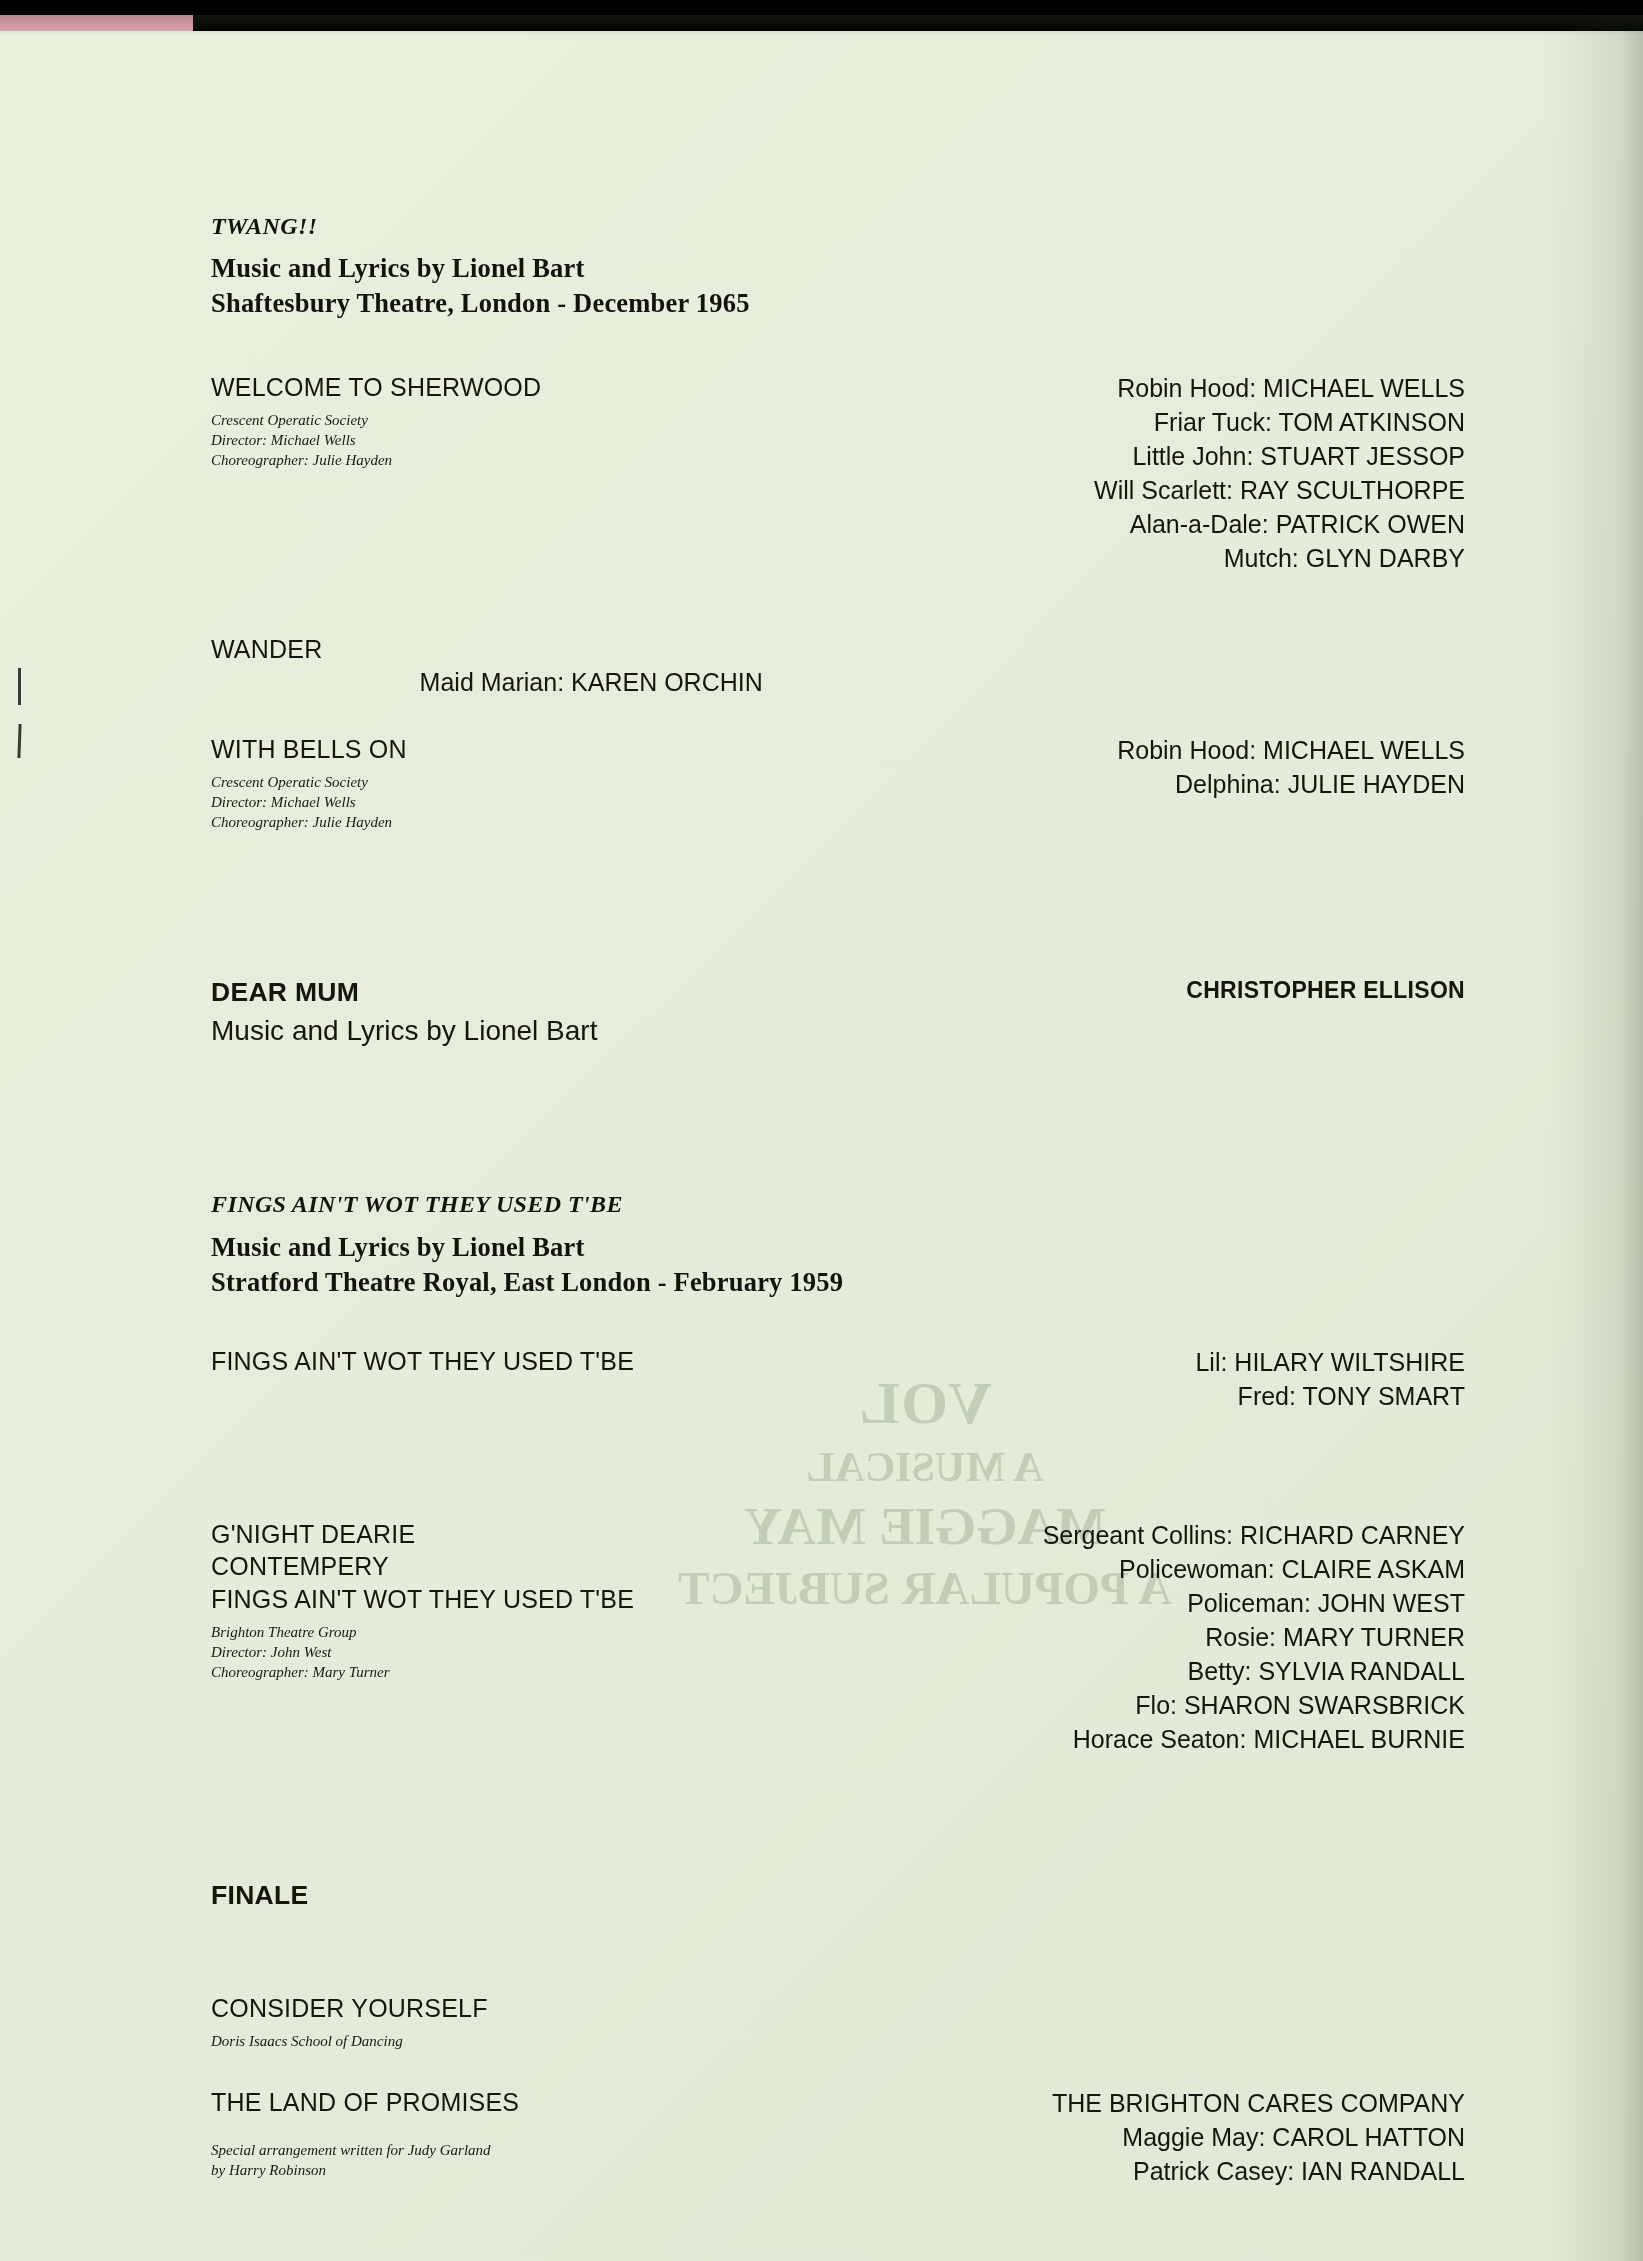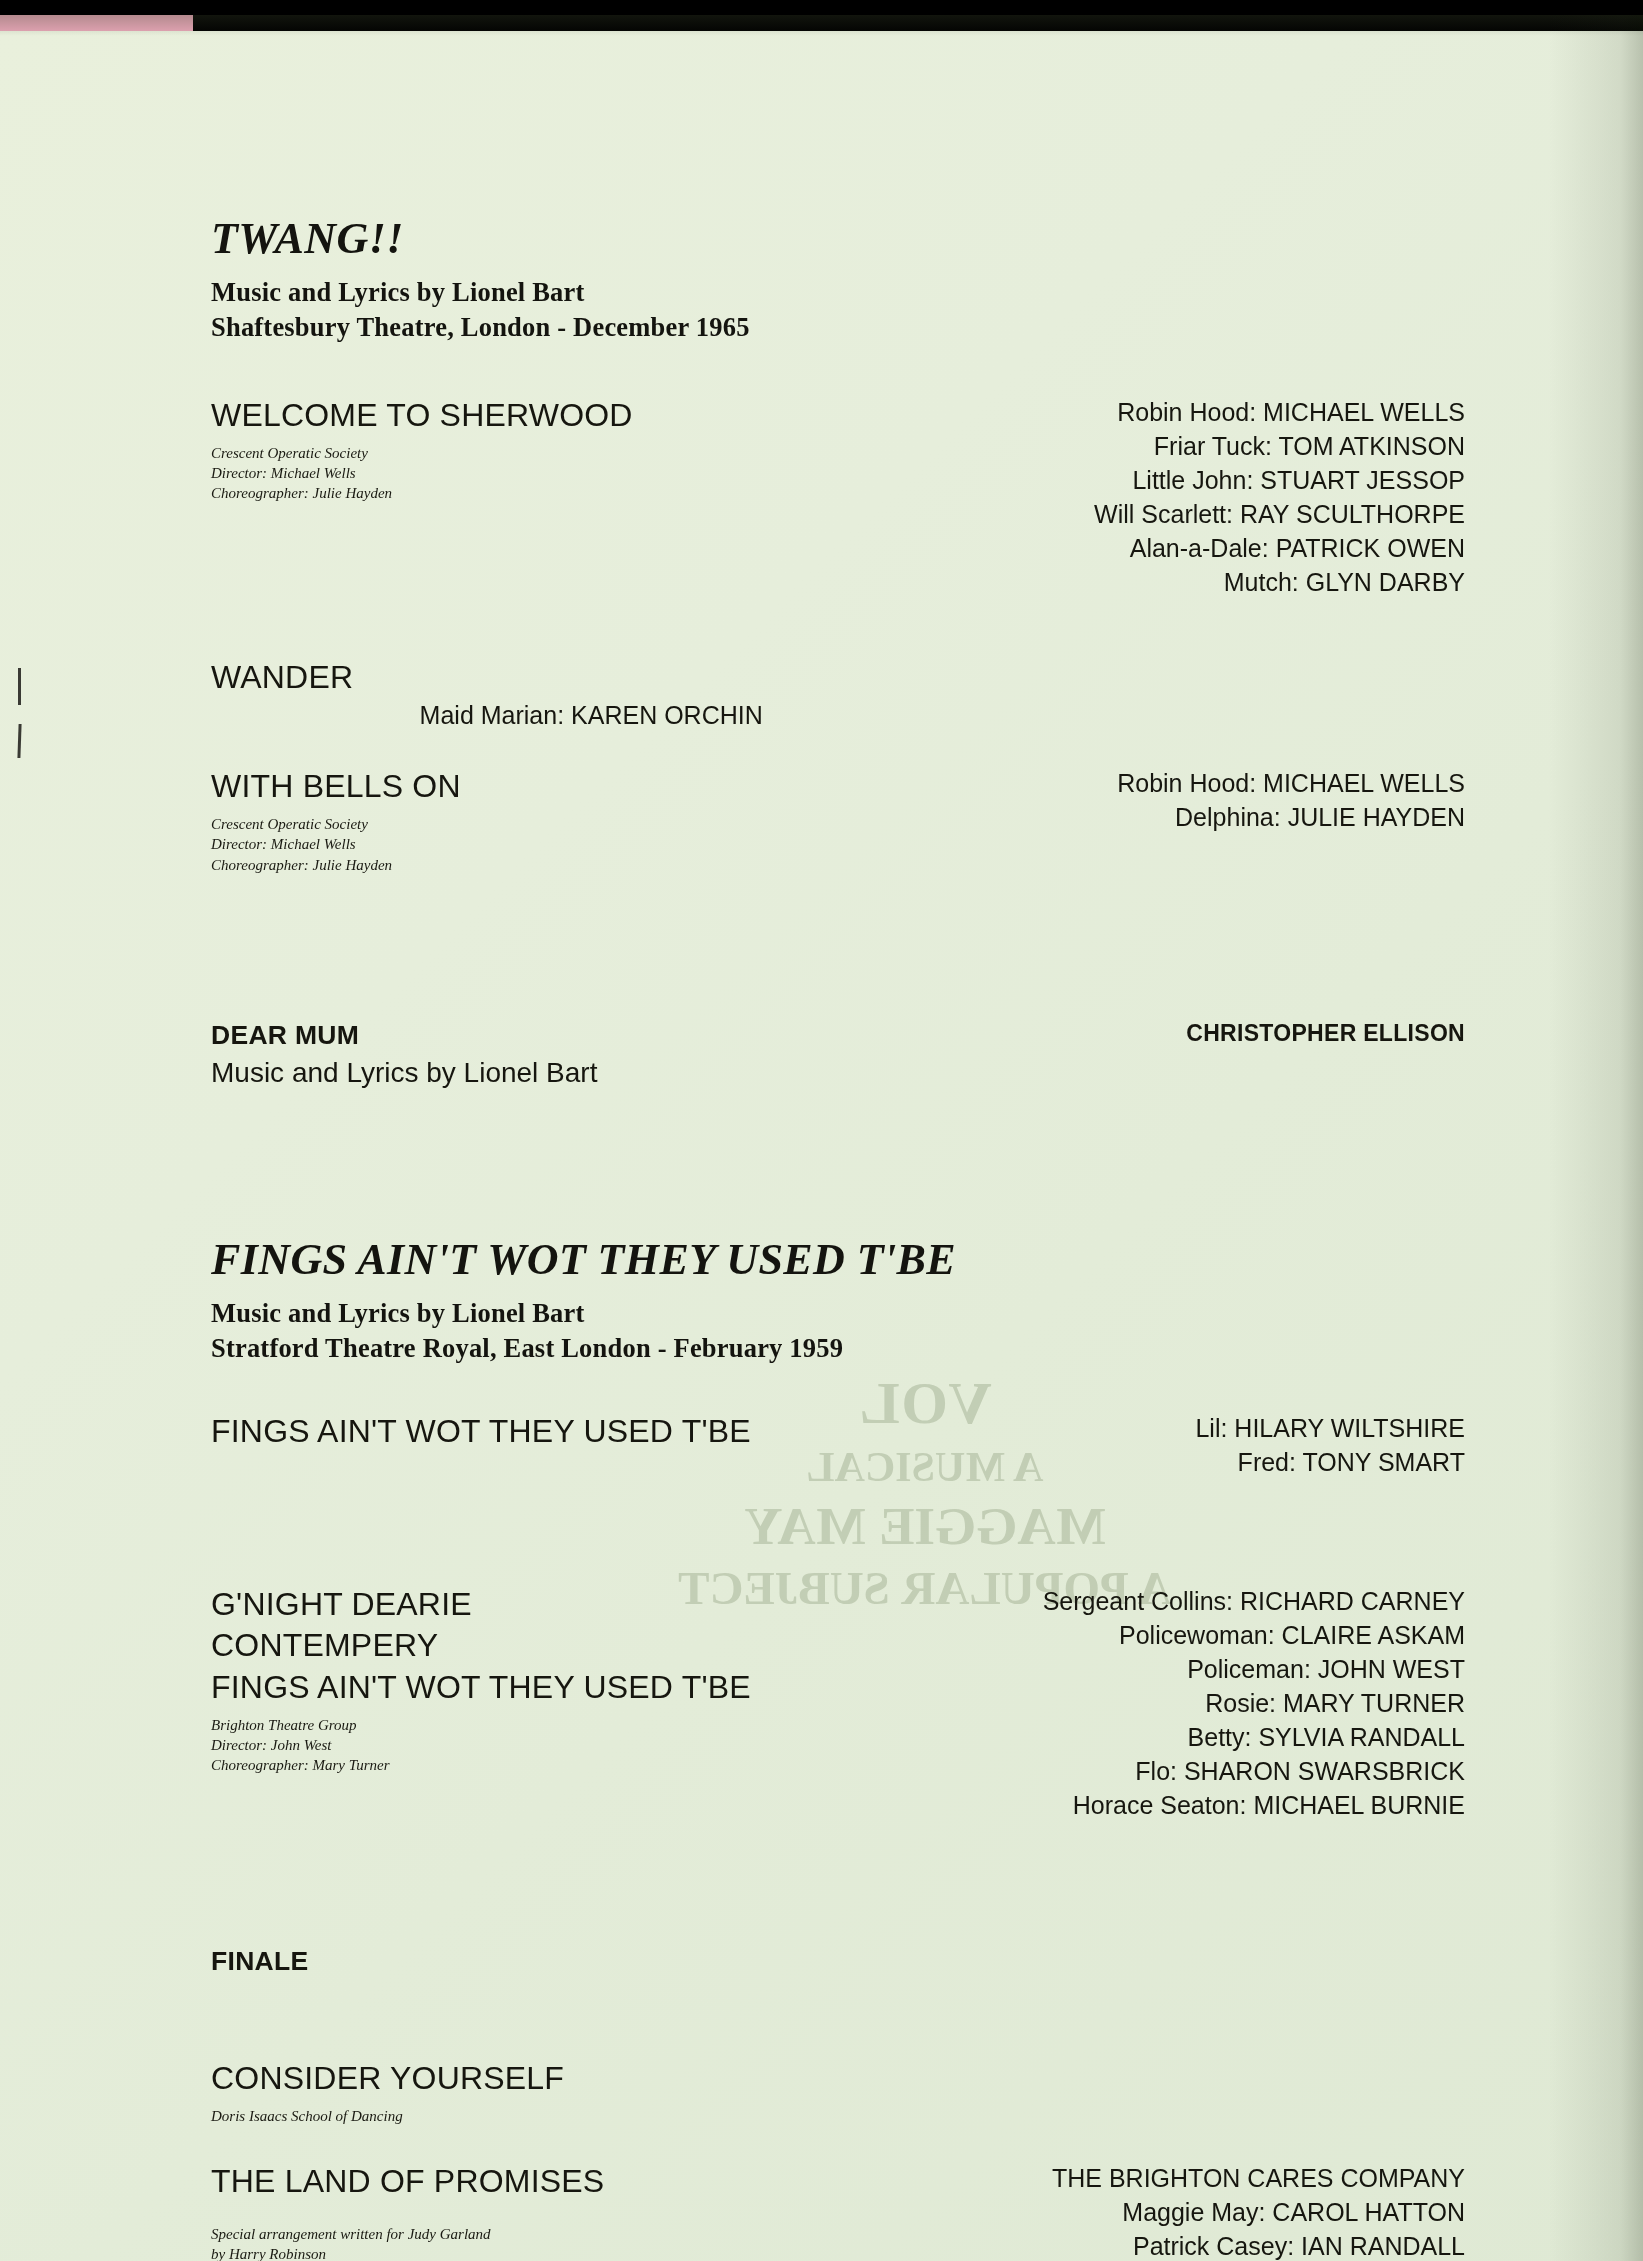--- a/index.html
+++ b/index.html
@@ -85,21 +85,21 @@
   .ghost .g2 { font-size: 42px; }
   .ghost .g3 { font-size: 53px; }
   .ghost .g4 { font-size: 47px; }
 
   .block { position: relative; }
 
   .show-title {
     font-family: "Liberation Serif", serif;
     font-style: italic;
     font-weight: bold;
-    font-size: 44px;
+    font-size: 24px;
     color: #14140f;
     letter-spacing: 0.4px;
     margin: 0;
   }
   .show-sub {
     font-family: "Liberation Serif", serif;
     font-weight: bold;
     font-size: 26.5px;
     color: #14140f;
     margin: 0;
@@ -114,21 +114,21 @@
     width: 100%;
   }
   .left-col { width: 56%; }
   .right-col {
     width: 44%;
     text-align: right;
   }
 
   .song {
     font-family: "Liberation Sans", sans-serif;
-    font-size: 32px;
+    font-size: 25px;
     color: #16160f;
     line-height: 1.30;
     letter-spacing: 0.2px;
   }
   .song.bold {
     font-weight: bold;
     font-size: 26.5px;
     letter-spacing: 0.3px;
   }
   .credit {

